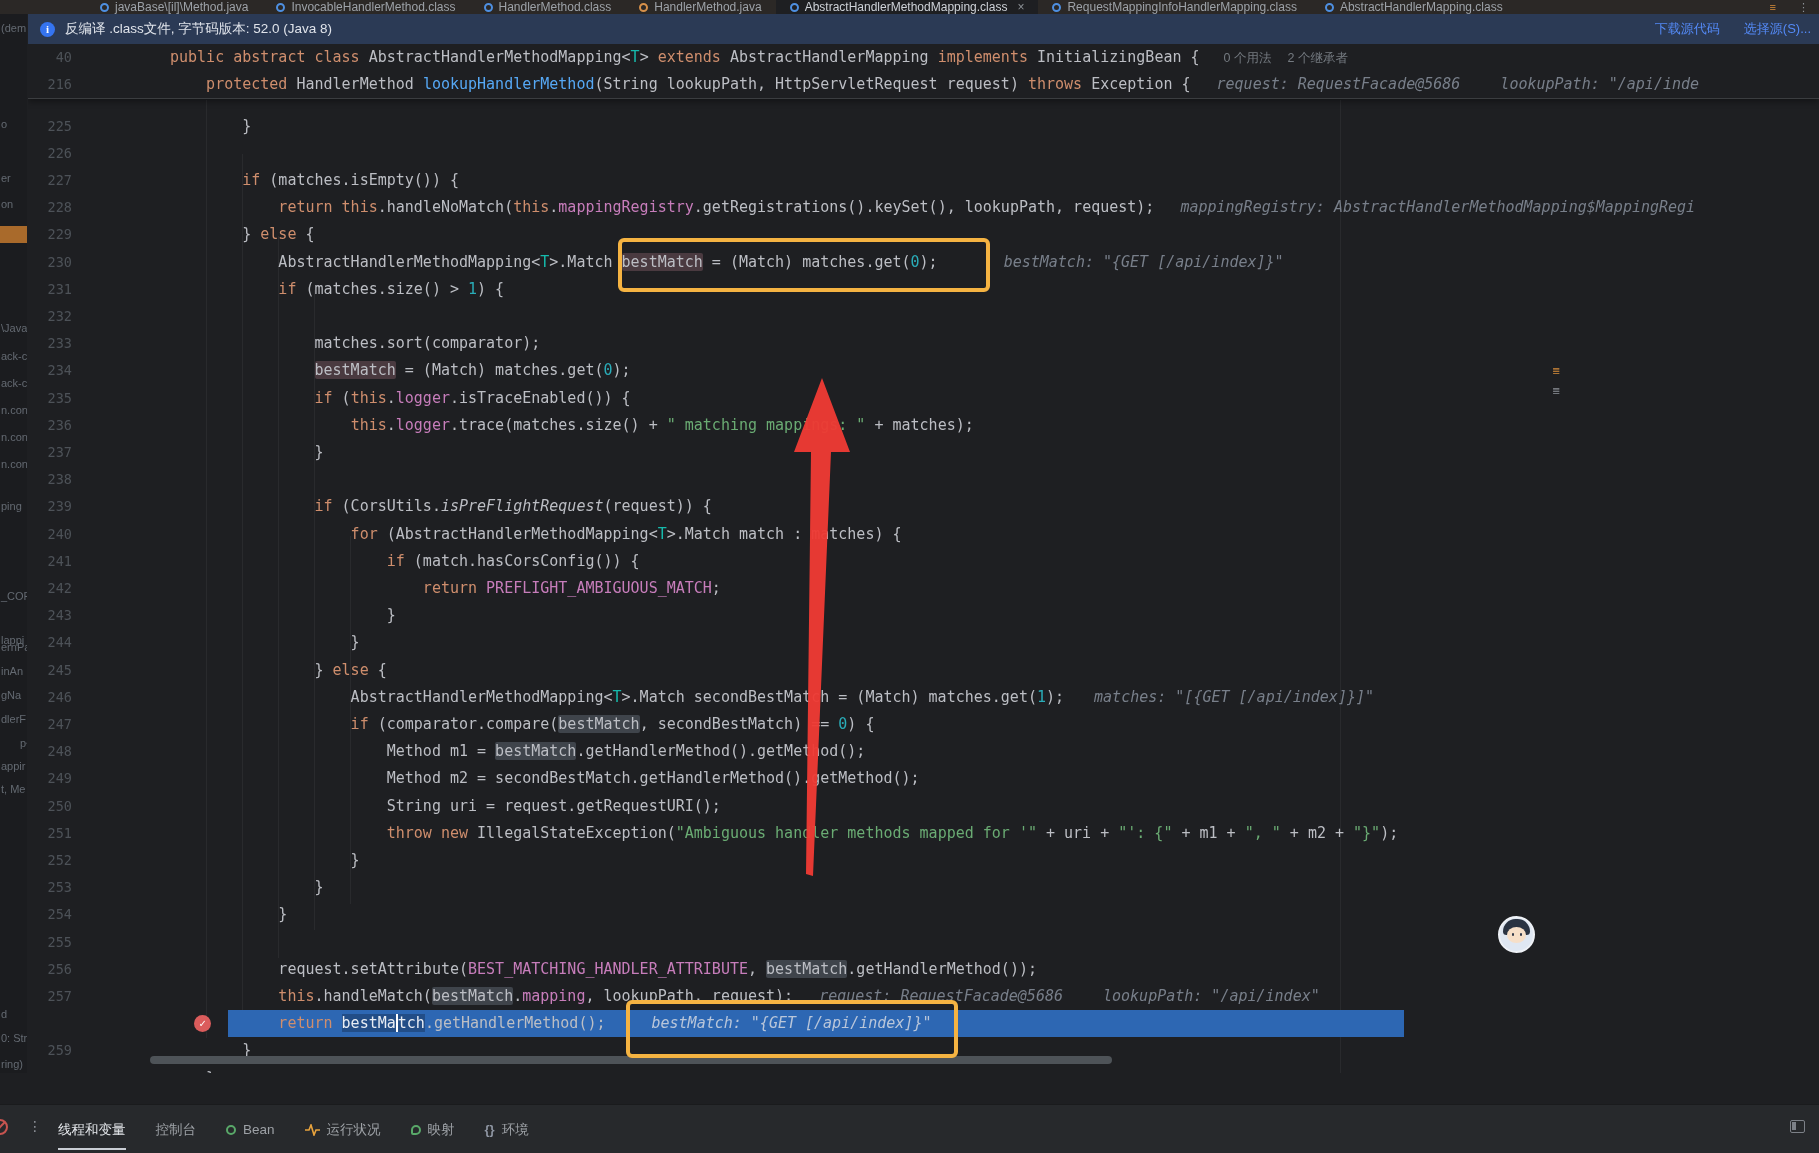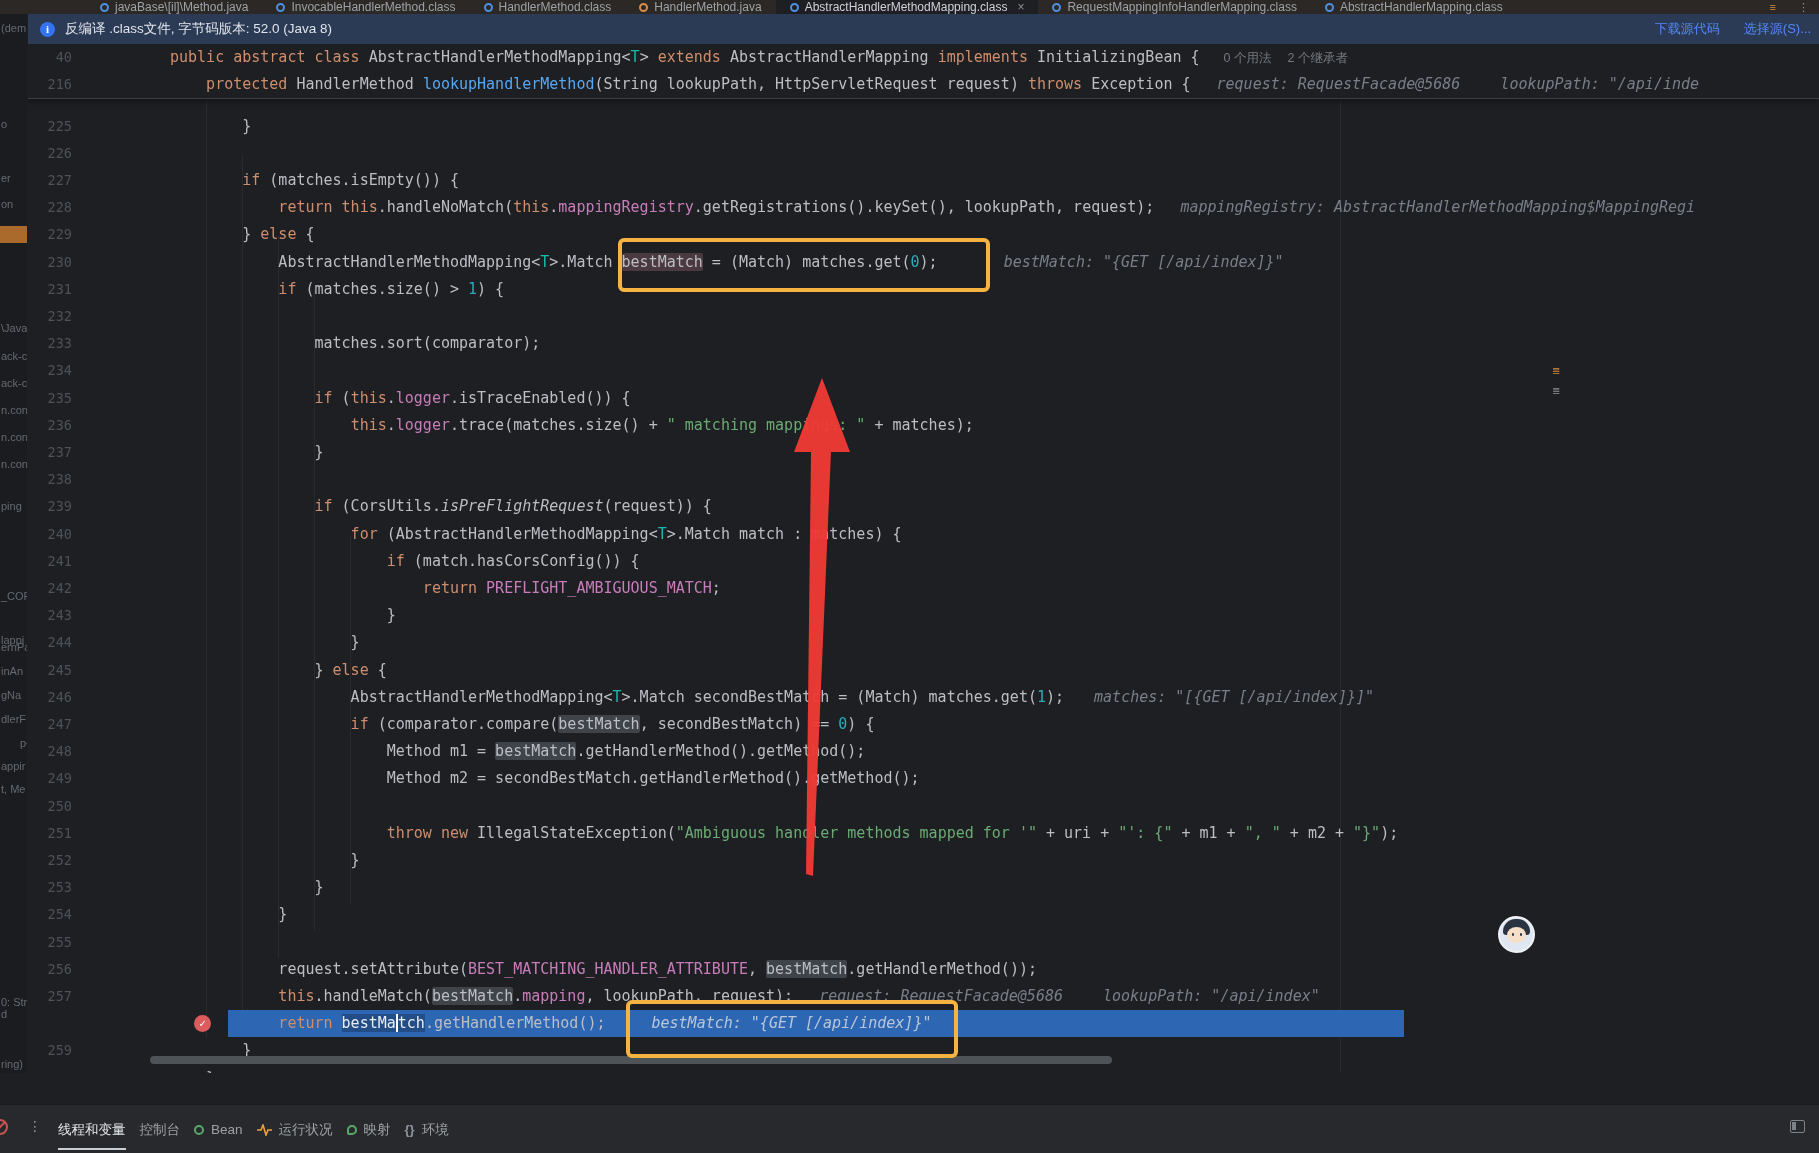--- a/index.html
+++ b/index.html
@@ -72,21 +72,21 @@
   .avatar .eye { position:absolute; top:15px; width:2px; height:3px; background:#30394a; border-radius:1px; }
 
   
   .dbg-bar { position:absolute; left:0; top:1104px; width:1819px; height:49px; background:#27292c;
              border-top:1px solid #1a1b1d; }
   .mute-ic { position:absolute; left:-8px; top:14px; width:16px; height:16px; border-radius:50%;
              border:2px solid #c75450; }
   .mute-ic::after { content:""; position:absolute; left:-1px; top:5px; width:14px; height:2px;
                     background:#c75450; transform:rotate(-45deg); }
   .vdots { position:absolute; left:28px; top:13px; color:#8f939a; font-size:14px; letter-spacing:0; }
-  .dbg-tabs { position:absolute; left:58px; top:0; height:49px; display:flex; align-items:center; gap:14px; }
+  .dbg-tabs { position:absolute; left:58px; top:0; height:49px; display:flex; align-items:center; gap:30px; }
   .dbg-tab { display:flex; align-items:center; gap:7px; color:#9da1a6; font-size:13.5px; height:49px; position:relative; }
   .dbg-tab.active { color:#e3e6ea; }
   .dbg-tab.active::after { content:""; position:absolute; left:0; right:0; bottom:4px; height:2px; background:#c9cdd4; }
   .ic-bean { width:10px; height:10px; border-radius:50%; border:2px solid #59a869; }
   .ic-leaf { width:10px; height:10px; border-radius:50% 50% 50% 2px; border:2px solid #59a869; }
   .ic-braces { color:#8f96a3; font-size:13px; font-weight:bold; }
   .layout-ic { position:absolute; right:14px; top:15px; width:15px; height:13px; border:1.5px solid #7d8188; border-radius:2px; }
   .layout-ic::after { content:""; position:absolute; left:1px; top:1px; width:4px; height:8px; background:#7d8188; }
 </style>
 </head>
@@ -157,21 +157,21 @@
       <div class="frag" style="top: 576px;">_COF</div>
       <div class="frag" style="top: 620px;">lappi</div>
       <div class="frag" style="top: 627px;">ernPa</div>
       <div class="frag" style="top: 651px;">inAn</div>
       <div class="frag" style="top: 675px;">gNa</div>
       <div class="frag" style="top: 699px;">dlerF</div>
       <div class="frag" style="top: 723px; padding-left: 19px;">p&lt;T,</div>
       <div class="frag" style="top: 746px;">appir</div>
       <div class="frag" style="top: 769px;">t, Me</div>
       <div class="frag" style="top: 994px;">d</div>
-      <div class="frag" style="top: 982px;">0: Str</div>
+      <div class="frag" style="top: 1018px;">0: Str</div>
       <div class="frag" style="top: 1044px;">ring)</div>
     </div>
 
   <div class="editor" id="editor-host">
     <div class="mguide" style="left:1312px"></div>
     <div class="iguide" style="left:178px; top:56px; height:938px"></div>
     <div class="iguide" style="left:214px; top:110px; height:856px"></div>
     <div class="iguide" style="left:250px; top:192px; height:722px"></div>
     <div class="iguide" style="left:286px; top:246px; height:640px"></div>
     <div class="iguide" style="left:322px; top:492px; height:368px"></div>
@@ -207,20 +207,21 @@
         </div>
         <div class="row" style="top: 259px;">
           <span class="ln">232</span>
         </div>
         <div class="row" style="top: 286.2px;">
           <span class="ln">233</span>
           <pre><span class="sg-d">                matches.sort(comparator);</span></pre>
         </div>
         <div class="row" style="top: 313.4px;">
           <span class="ln">234</span>
+          <pre><span class="sg-d">                </span><span class="sg-hlb">bestMatch</span><span class="sg-d"> = (Match) matches.get(</span><span class="sg-n">0</span><span class="sg-d">);</span></pre>
         </div>
         <div class="row" style="top: 340.6px;">
           <span class="ln">235</span>
           <pre><span class="sg-k">                if</span><span class="sg-d"> (</span><span class="sg-k">this</span><span class="sg-d">.</span><span class="sg-f">logger</span><span class="sg-d">.isTraceEnabled()) {</span></pre>
         </div>
         <div class="row" style="top: 367.8px;">
           <span class="ln">236</span>
           <pre><span class="sg-d">                    </span><span class="sg-k">this</span><span class="sg-d">.</span><span class="sg-f">logger</span><span class="sg-d">.trace(matches.size() + </span><span class="sg-s">" matching mappings: "</span><span class="sg-d"> + matches);</span></pre>
         </div>
         <div class="row" style="top: 395px;">
@@ -270,20 +271,21 @@
         <div class="row" style="top: 694.2px;">
           <span class="ln">248</span>
           <pre><span class="sg-d">                        Method m1 = </span><span class="sg-hlg">bestMatch</span><span class="sg-d">.getHandlerMethod().getMethod();</span></pre>
         </div>
         <div class="row" style="top: 721.4px;">
           <span class="ln">249</span>
           <pre><span class="sg-d">                        Method m2 = secondBestMatch.getHandlerMethod().getMethod();</span></pre>
         </div>
         <div class="row" style="top: 748.6px;">
           <span class="ln">250</span>
+          <pre><span class="sg-d">                        String uri = request.getRequestURI();</span></pre>
         </div>
         <div class="row" style="top: 775.8px;">
           <span class="ln">251</span>
           <pre><span class="sg-k">                        throw new</span><span class="sg-d"> IllegalStateException(</span><span class="sg-s">"Ambiguous handler methods mapped for '"</span><span class="sg-d"> + uri + </span><span class="sg-s">"': {"</span><span class="sg-d"> + m1 + </span><span class="sg-s">", "</span><span class="sg-d"> + m2 + </span><span class="sg-s">"}"</span><span class="sg-d">);</span></pre>
         </div>
         <div class="row" style="top: 803px;">
           <span class="ln">252</span>
           <pre><span class="sg-d">                    }</span></pre>
         </div>
         <div class="row" style="top: 830.2px;">

